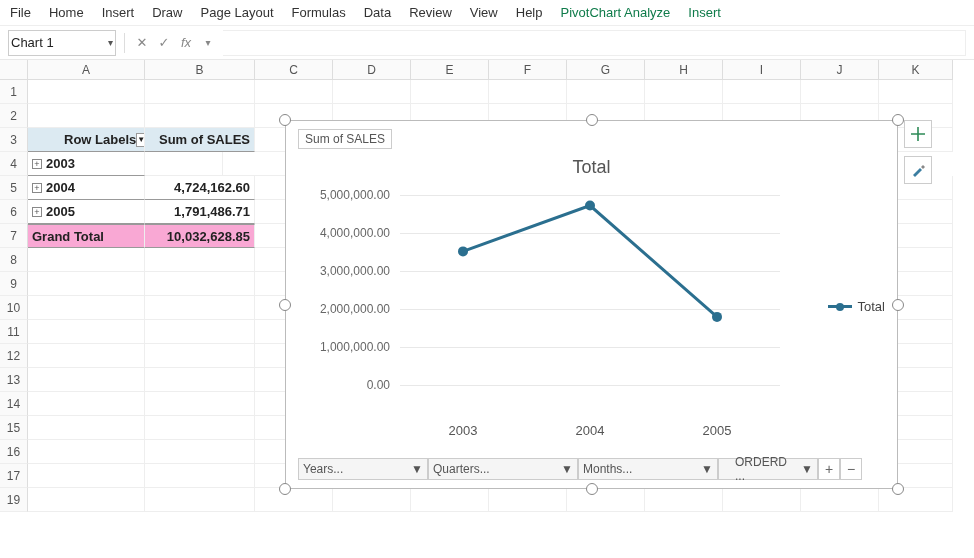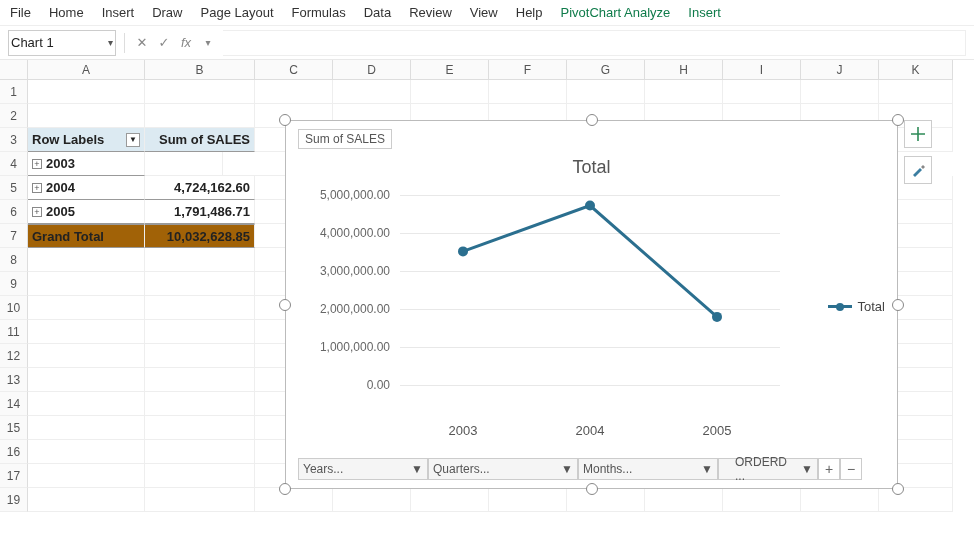--- a/index.html
+++ b/index.html
@@ -50,21 +50,21 @@
   .rows { position:absolute; top:20px; left:0; width:100%; }
   .row { display:flex; height:24px; }
   .rowhead { width:28px; border-right:1px solid #ddd; border-bottom:1px solid #eee; text-align:center; background:#fafafa; font-size:12px; color:#555; line-height:24px;}
   .cell { border-right:1px solid #eee; border-bottom:1px solid #eee; padding:0 4px; line-height:24px; overflow:hidden; white-space:nowrap;}
   .colA{width:117px;} .colB{width:110px;} .colC{width:78px;} .colD{width:78px;}
   .colE{width:78px;} .colF{width:78px;} .colG{width:78px;} .colH{width:78px;}
   .colI{width:78px;} .colJ{width:78px;} .colK{width:74px;}
   
   .pivot-head { font-weight:600; background:#dceaf2; border-bottom:1px solid #999 !important;}
   .pivot-row { background:#fff; border-bottom:1px solid #999 !important;}
-  .pivot-grand { font-weight:600; background:#a16207; border-top:1px solid #999 !important; border-bottom:1px solid #999 !important;}
+  .pivot-grand { font-weight:600; background:#f9a8d4; border-top:1px solid #999 !important; border-bottom:1px solid #999 !important;}
   .rlabel { display:flex; align-items:center; gap:4px; }
   .expand-box { width:10px; height:10px; border:1px solid #888; font-size:9px; line-height:8px; text-align:center; color:#555;}
   .dropbtn { width:14px;height:14px;border:1px solid #999;background:#fff;display:inline-flex;align-items:center;justify-content:center;}
   .num { text-align:right; }
   
   .chart-obj {
     position:absolute;
     left:285px; top:60px;
     width:613px; height:369px;
     background:#fff;
@@ -165,21 +165,21 @@
         <div class="cell colG"></div>
         <div class="cell colH"></div>
         <div class="cell colI"></div>
         <div class="cell colJ"></div>
         <div class="cell colK"></div>
     </div>
 
     <div class="row">
       <div class="rowhead">3</div>
       <div class="cell colA pivot-head">
-        <div style="display:flex;justify-content:space-between;align-items:center;">
+        <div style="display:flex;justify-content:space-between;align-items:center;margin-left:32px;">
           <span>Row Labels</span>
           <span class="dropbtn" style="font-size:8px;">▼</span>
         </div>
       </div>
       <div class="cell colB pivot-head num">Sum of SALES</div>
       <div class="cell colC"></div>
         <div class="cell colD"></div>
         <div class="cell colE"></div>
         <div class="cell colF"></div>
         <div class="cell colG"></div>

